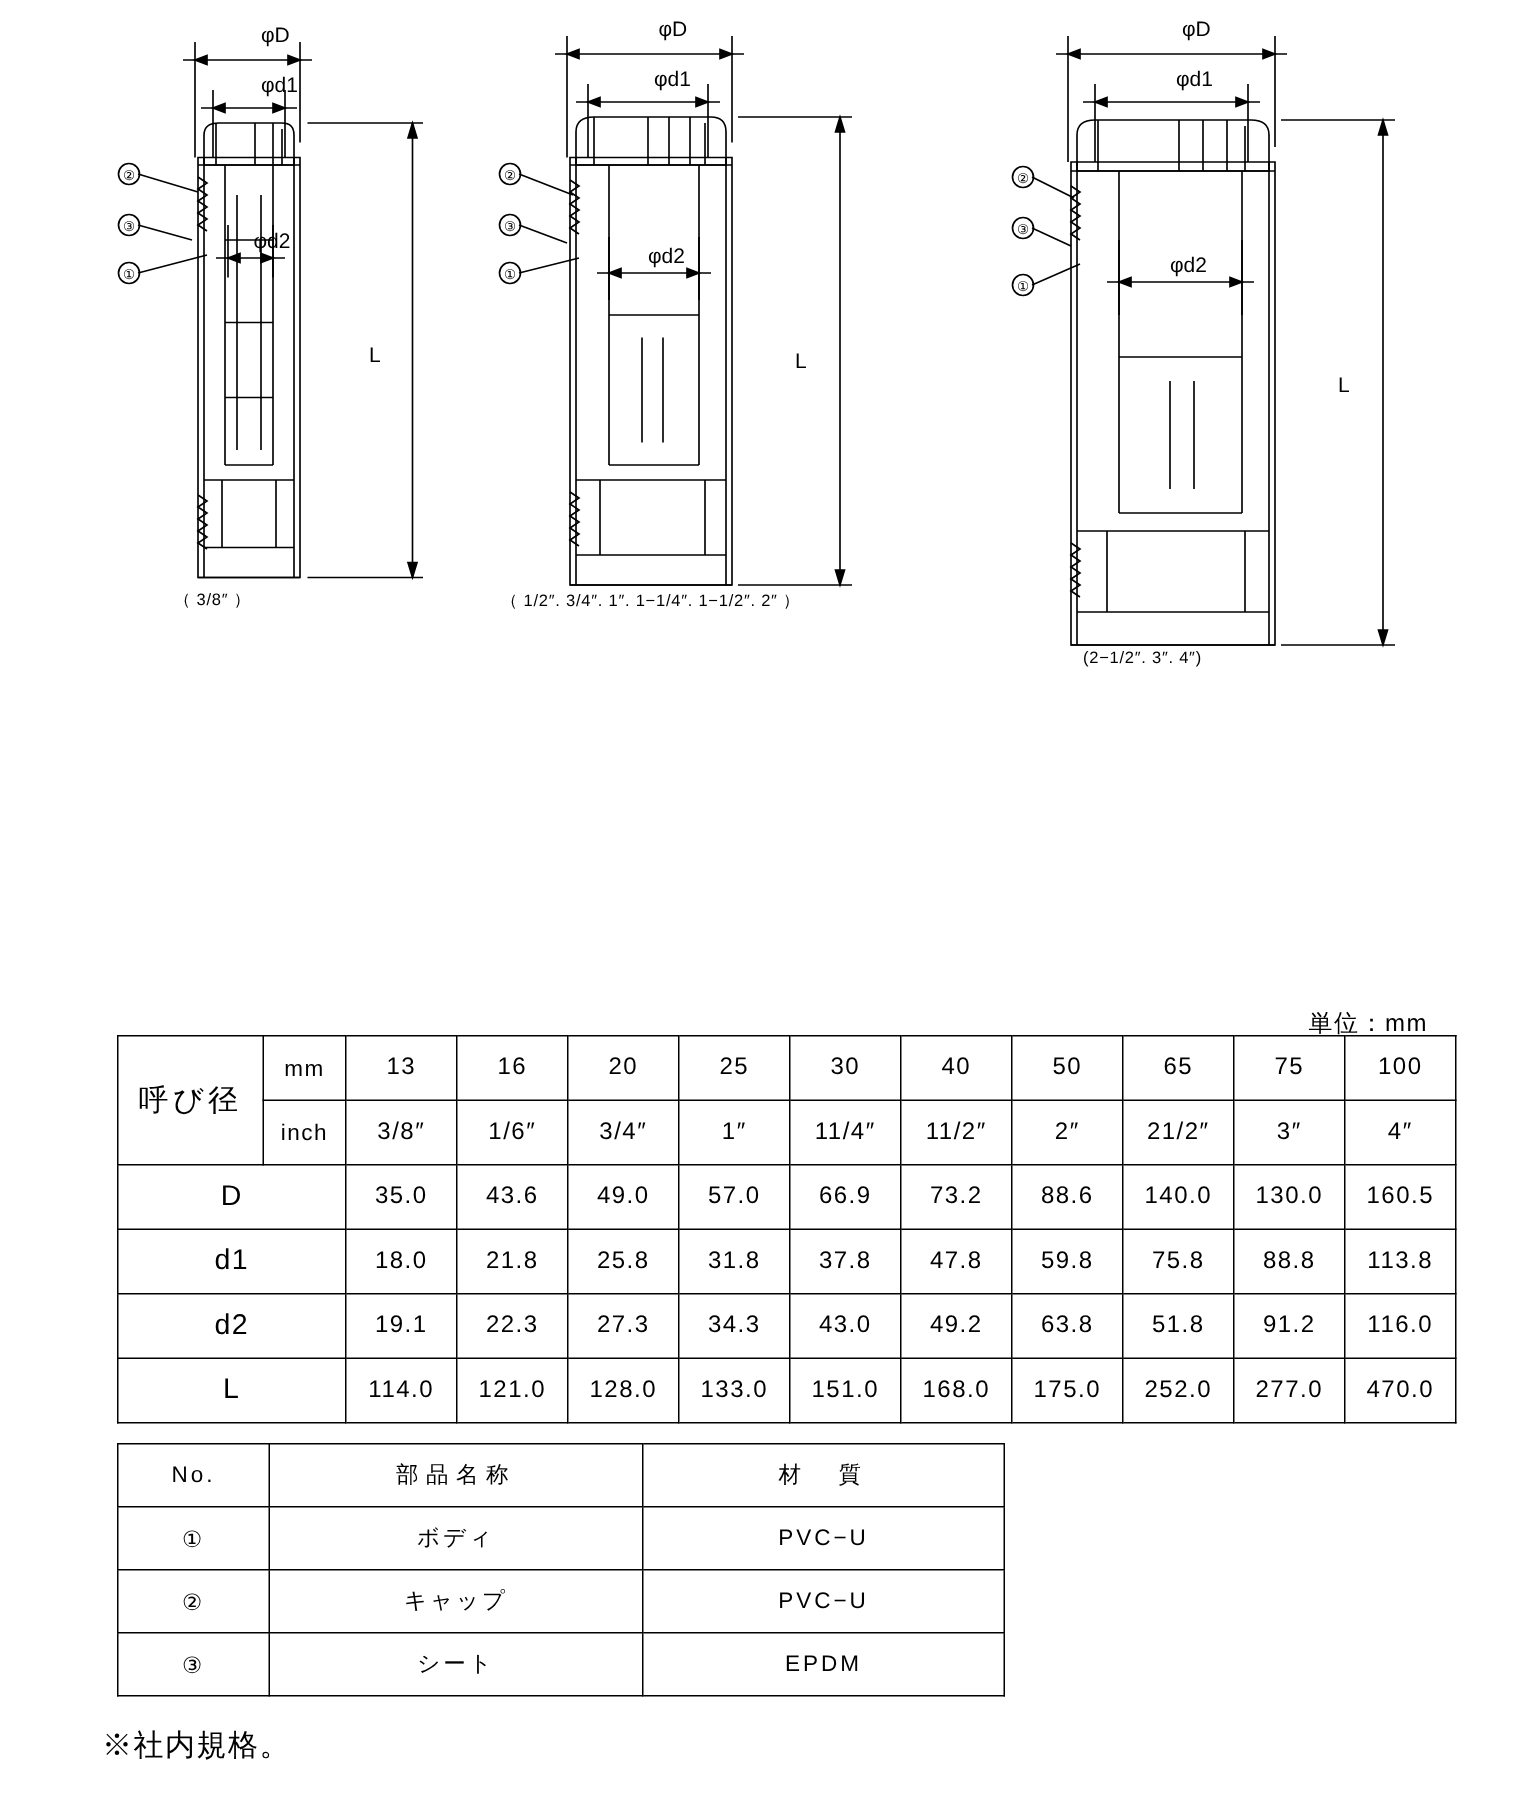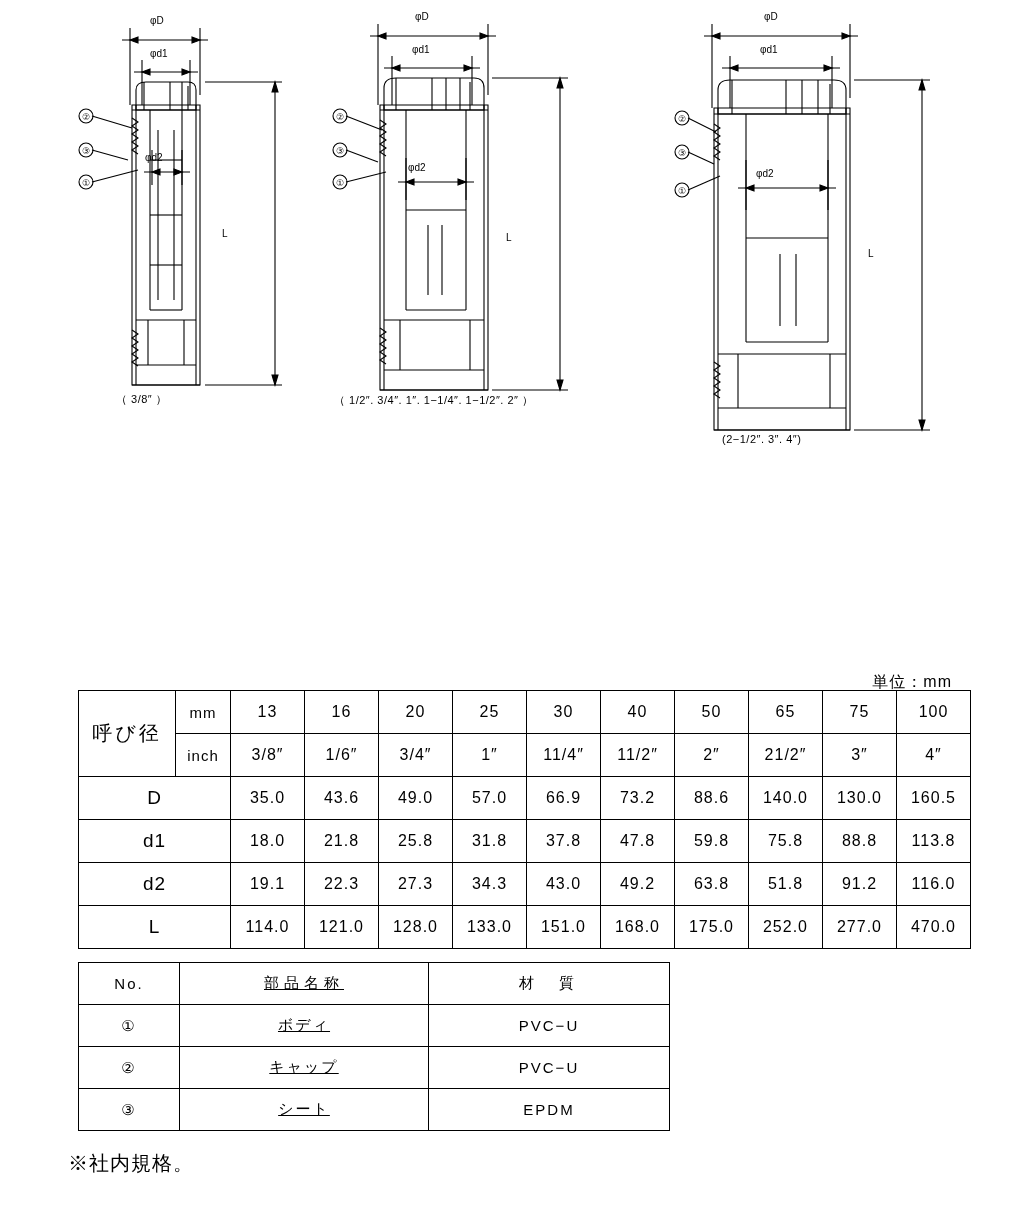--- a/index.html
+++ b/index.html
@@ -35,22 +35,23 @@
   }
   .fig-caption {
     position: absolute;
     font-size: 11px;
     font-family: "Liberation Sans", sans-serif;
     white-space: nowrap;
     letter-spacing: 0.5px;
   }
   .dimlabel {
     position: absolute;
-    font-size: 10px;
+    font-size: 14px;
     white-space: nowrap;
+    margin-left: 24px;
   }
 
   
   .unit-label {
     position: absolute;
     right: 72px;
     top: 672px;
     font-size: 16px;
     letter-spacing: 1px;
   }
@@ -99,21 +100,21 @@
   }
   .parts-table td {
     border: 1px solid #000;
     text-align: center;
     vertical-align: middle;
     height: 41px;
     padding: 0;
     letter-spacing: 2px;
   }
   .parts-table td.c-no { width: 100px; }
-  .parts-table td.c-name { width: 248px; text-decoration: underline; }
+  .parts-table td.c-name { width: 248px; }
   .parts-table td.c-mat { width: 240px; }
   .parts-table td.hdr { letter-spacing: 5px; }
 
   .note {
     position: absolute;
     left: 68px;
     top: 1150px;
     font-size: 20px;
     letter-spacing: 1px;
   }

